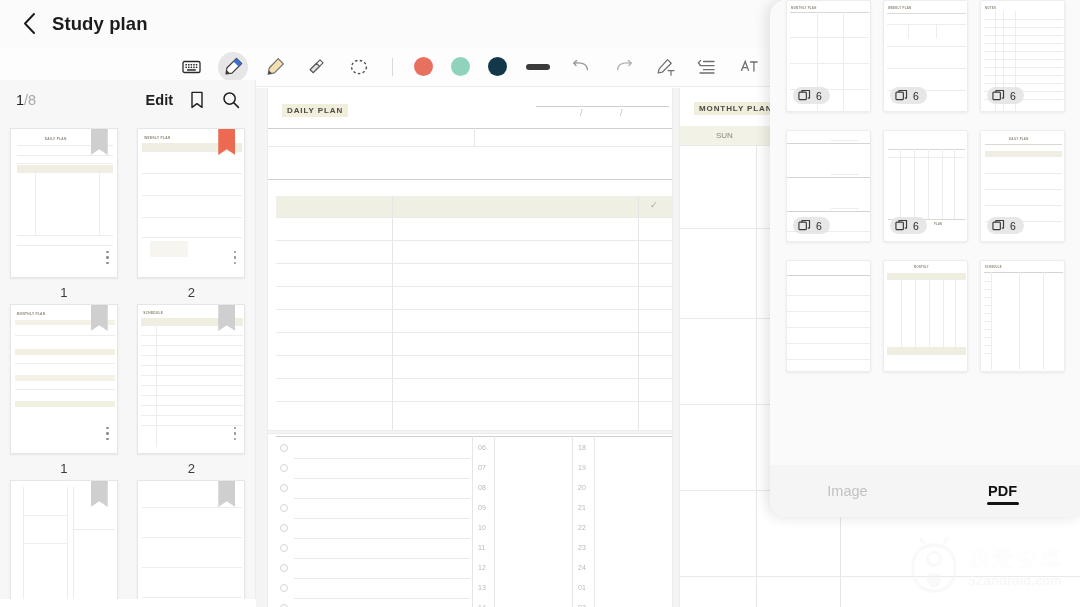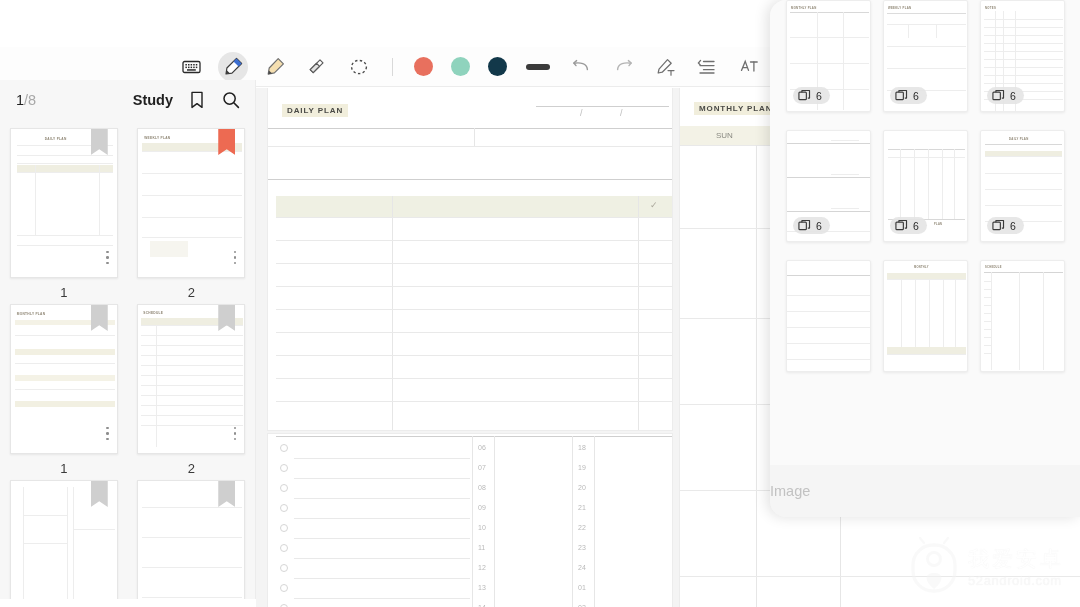--- a/index.html
+++ b/index.html
@@ -157,21 +157,21 @@
   .tpl-badge {
     position: absolute; left: 6px; bottom: 7px;
     display:flex; align-items:center; gap:5px;
     background: rgba(228,228,228,.88); border-radius: 11px;
     padding: 2px 8px 2px 5px;
   }
   .tpl-badge span { font-size: 10.5px; color: #2b2b2b; }
 
   .tpl-footer {
     height: 52px; background: #f5f5f5;
-    display: flex; align-items: flex-start; flex-direction: column;
+    display: flex; align-items: flex-end;
   }
   .tpl-tab {
     flex: 1; text-align: center; font-size: 14.5px; cursor: pointer;
     position: relative; height: 100%; display:flex; align-items:center; justify-content:center;
   }
   .tpl-tab.inactive { color: #c2c2c2; }
   .tpl-tab.active { color: #131313; font-weight: bold; }
   .tpl-tab.active::after {
     content:""; position:absolute; bottom: 12px; left: 50%; transform: translateX(-50%);
     width: 32px; height: 3px; background: #131313; border-radius: 2px;
@@ -185,20 +185,28 @@
   }
   .wm-text { display:flex; flex-direction:column; }
   .wm-cn { font-size: 21px; color: #ffffff; letter-spacing: 3px; text-shadow: 0 0 1px #dcdcdc; }
   .wm-en { font-size: 13px; color: #f2f2f2; letter-spacing: .6px; text-shadow: 0 0 1px #dedede; }
 </style>
 </head>
 <body>
 
 <div id="root">
 
+  <div class="topbar">
+    <div class="back-chevron">
+      <svg width="13" height="21" viewBox="0 0 13 21">
+        <path d="M11 1 L2 10.5 L11 20" fill="none" stroke="#1b1b1b" stroke-width="1.9" stroke-linecap="round" stroke-linejoin="round"></path>
+      </svg>
+    </div>
+    <div class="app-title">Study plan</div>
+  </div>
 
   <div class="toolbar">
     <div class="tools">
       <div class="tool">
         <svg width="19" height="14" viewBox="0 0 19 14">
           <rect x="1" y="1.5" width="17" height="11" rx="1.6" fill="none" stroke="#2a2a2a" stroke-width="1.3"></rect>
           <g fill="#2a2a2a">
             <rect x="3.4" y="4" width="1.5" height="1.5"></rect>
               <rect x="6" y="4" width="1.5" height="1.5"></rect>
             <rect x="8.6" y="4" width="1.5" height="1.5"></rect>
@@ -298,21 +306,21 @@
       </div>
     </div>
   </div>
 
   <div class="sidebar">
     <div class="sidebar-head">
       <div class="page-count">
         <span>1</span><span class="denom">/</span><span class="denom">8</span>
       </div>
       <div class="sb-actions">
-        <div class="sb-edit">Study</div>
+        <div class="sb-edit">Edit</div>
         <div class="sb-icon">
           <svg width="14" height="18" viewBox="0 0 14 18">
             <path d="M2 1.4 H12 V16.4 L7 12.6 L2 16.4 Z" fill="none" stroke="#1f1f1f" stroke-width="1.4" stroke-linejoin="round"></path>
           </svg>
         </div>
         <div class="sb-icon">
           <svg width="18" height="18" viewBox="0 0 18 18">
             <circle cx="7.6" cy="7.6" r="5.6" fill="none" stroke="#1f1f1f" stroke-width="1.5"></circle>
             <line x1="11.8" y1="11.8" x2="16.4" y2="16.4" stroke="#1f1f1f" stroke-width="1.6" stroke-linecap="round"></line>
           </svg>
@@ -688,20 +696,21 @@
           <div class="m-line" style="left:3px; top:76px; width:8px;"></div>
           <div class="m-line" style="left:3px; top:84px; width:8px;"></div>
           <div class="m-line" style="left:3px; top:92px; width:8px;"></div>
         </div>
 
       </div>
     </div>
 
     <div class="tpl-footer">
       <div class="tpl-tab inactive">Image</div>
+      <div class="tpl-tab active">PDF</div>
     </div>
 
   </div>
 
   <div class="watermark">
     <svg width="52" height="58" viewBox="0 0 52 58">
       <path d="M16 6 L12 1 M36 6 L40 1" stroke="#f4f4f4" stroke-width="2.4" stroke-linecap="round" fill="none"></path>
       <rect x="5" y="8" width="42" height="46" rx="20" fill="none" stroke="#f4f4f4" stroke-width="3.4"></rect>
       <circle cx="26" cy="22" r="6.5" fill="none" stroke="#f4f4f4" stroke-width="3"></circle>
       <path d="M26 52 C16 44 16 36 26 36 C36 36 36 44 26 52 Z" fill="#f4f4f4"></path>

